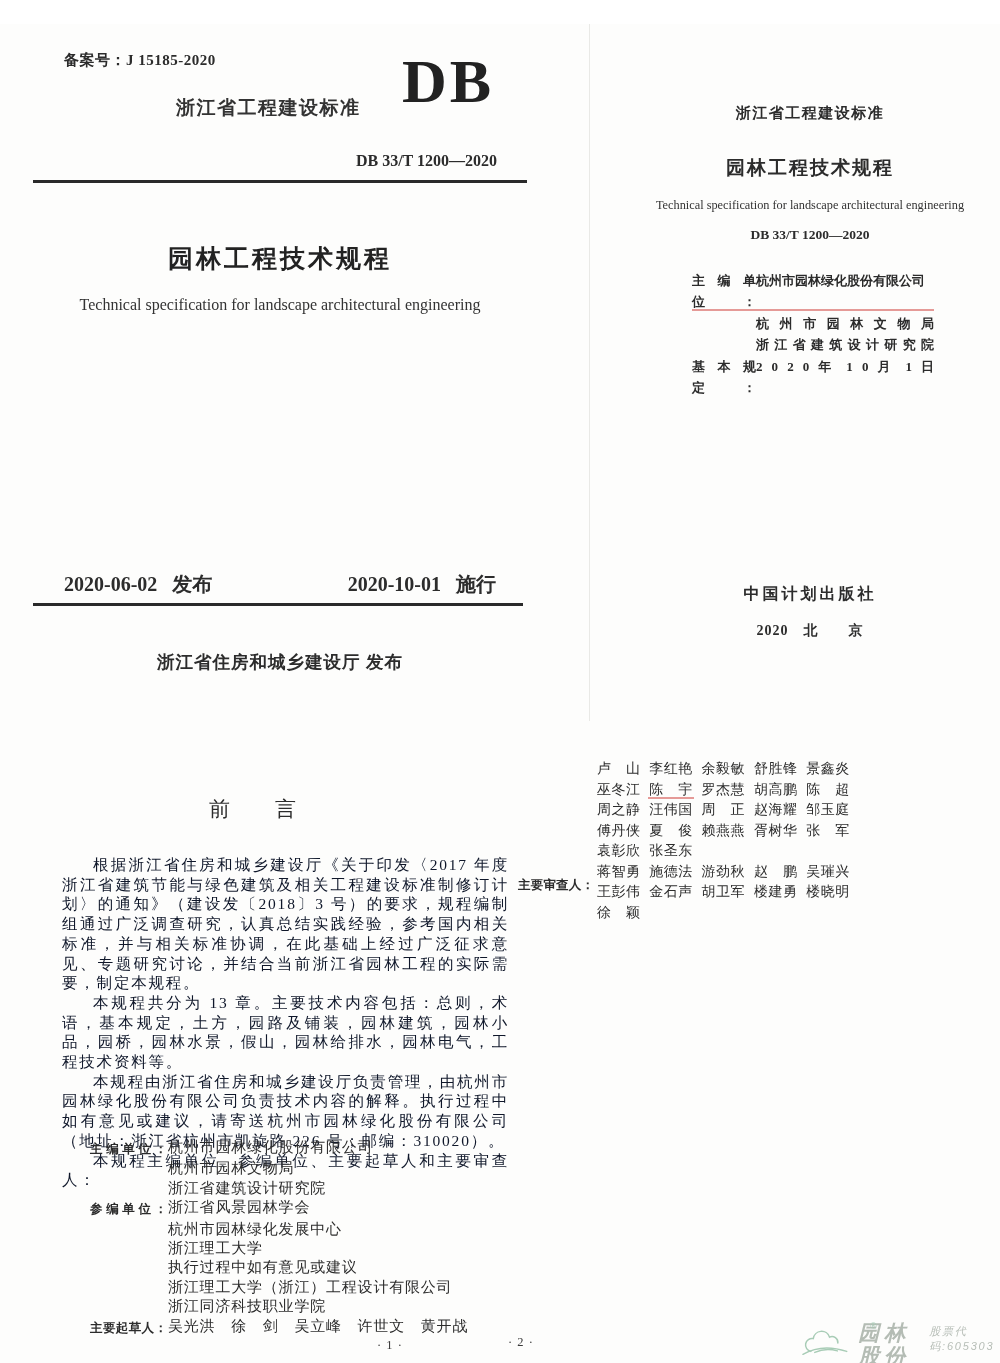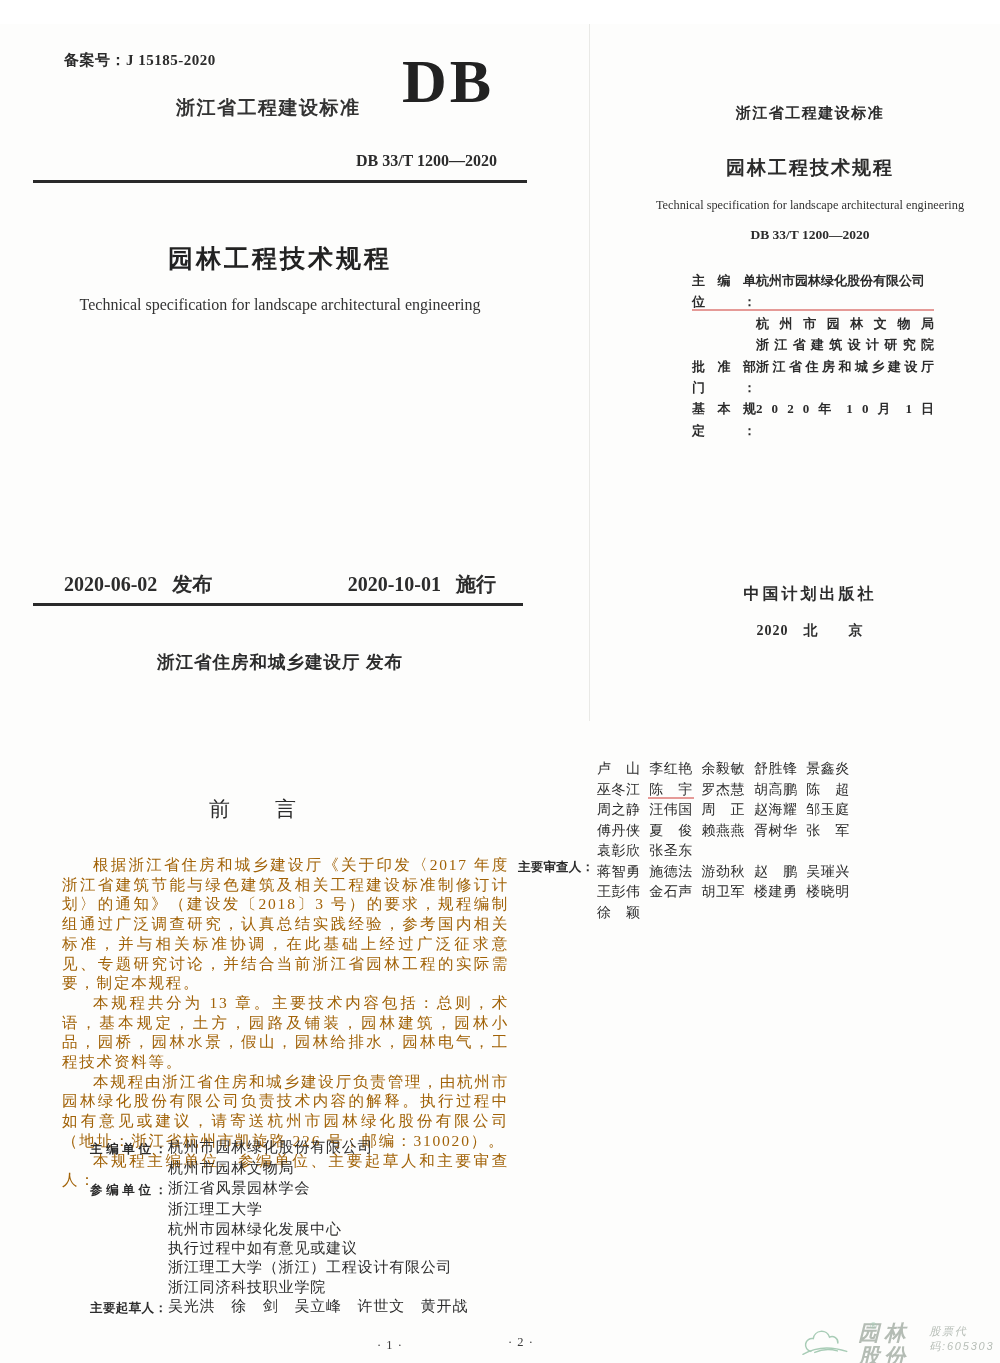--- a/index.html
+++ b/index.html
@@ -35,32 +35,32 @@
   .tp-row { display:flex; line-height:21.4px; position:relative; width:242px; }
   .tp-row.u-red::after { content:""; position:absolute; left:0; right:0; bottom:2px; height:2px; background:#e59a97; }
   .tp-label { flex:none; width:64px; text-align:justify; text-align-last:justify; }
   .tp-value { flex:none; width:178px; text-align:left; }
   .tp-value.just { text-align:justify; text-align-last:justify; }
   .tp-press { top:560px; font-size:16px; letter-spacing:3px; font-weight:600; }
   .tp-press2 { top:598px; font-size:14px; font-weight:bold; letter-spacing:1px; }
 
   
   .fw-title { position:absolute; left:60px; top:771px; width:386px; text-align:center; font-size:21px; font-weight:normal; letter-spacing:1px; }
-  .fw-paras { position:absolute; left:62px; top:831px; width:447px; font-size:15.5px; line-height:19.7px; letter-spacing:1.8px; text-align:justify; color:#a16207; }
+  .fw-paras { position:absolute; left:62px; top:831px; width:447px; font-size:15.5px; line-height:19.7px; letter-spacing:1.8px; text-align:justify; color:#0f172a; }
   .fw-paras p { margin:0; text-indent:2em; }
   .fw-orgs { position:absolute; left:90px; top:1114px; font-size:15px; line-height:19.4px; }
   .fw-row { display:flex; }
   .fw-label { flex:none; width:77px; font-weight:bold; font-size:12.5px; text-align:justify; text-align-last:justify; padding-top:2px; }
   .fw-value { margin-left:1px; letter-spacing:.8px; white-space:nowrap; }
   .pg-no { position:absolute; font-size:12.5px; letter-spacing:1px; color:#3a3a3a; }
   .pg-1 { left:377px; top:1314px; }
   .pg-2 { left:508px; top:1311px; }
 
   
-  .rev-label { position:absolute; left:518px; top:835px; width:76px; font-size:12.5px; font-weight:bold; text-align:justify; text-align-last:justify; }
+  .rev-label { position:absolute; left:518px; top:853px; width:76px; font-size:12.5px; font-weight:bold; text-align:justify; text-align-last:justify; }
   .names-grid { position:absolute; left:597px; top:735px; }
   .name-row { display:flex; height:20.5px; }
   .name-cell { flex:none; width:43px; margin-right:9.3px; font-size:14px; line-height:20.5px; text-align:justify; text-align-last:justify; position:relative; white-space:nowrap; }
   .name-cell.underlined::after { content:""; position:absolute; left:-1px; right:-2px; bottom:1px; height:2px; background:#e59a97; }
 
   
   .watermark { position:absolute; left:800px; top:1295px; display:flex; align-items:center; }
   .wm-logo { margin-right:9px; }
   .wm-reg { position:absolute; left:70px; top:2px; font-size:9px; color:#a9ceb8; font-family:"Liberation Sans",sans-serif; }
   .wm-text { display:flex; flex-direction:row; font-family:"Liberation Sans","DejaVu Sans",sans-serif;font-style:italic; }
@@ -103,24 +103,20 @@
       </div>
       <div class="tp-row">
         <span class="tp-label"></span>
         <span class="tp-value just">杭 州 市 园 林 文 物 局</span>
       </div>
       <div class="tp-row">
         <span class="tp-label"></span>
         <span class="tp-value just">浙 江 省 建 筑 设 计 研 究 院</span>
       </div>
       <div class="tp-row">
-        <span class="tp-label">批准部门：</span>
-        <span class="tp-value just">浙 江 省 住 房 和 城 乡 建 设 厅</span>
-      </div>
-      <div class="tp-row">
         <span class="tp-label">基本规定：</span>
         <span class="tp-value just">2 0 2 0 年 1 0 月 1 日</span>
       </div>
     </div>
   <div class="tp-block tp-press" style="position:absolute;">中国计划出版社</div>
   <div class="tp-block tp-press2" style="position:absolute;">2020　北　　京</div>
 
   <div class="fw-title">前　　言</div>
   <div class="fw-paras">
       <p>根据浙江省住房和城乡建设厅《关于印发〈2017 年度浙江省建筑节能与绿色建筑及相关工程建设标准制修订计划〉的通知》（建设发〔2018〕3 号）的要求，规程编制组通过广泛调查研究，认真总结实践经验，参考国内相关标准，并与相关标准协调，在此基础上经过广泛征求意见、专题研究讨论，并结合当前浙江省园林工程的实际需要，制定本规程。</p>
@@ -131,30 +127,34 @@
   <div class="fw-orgs">
       <div class="fw-row">
         <span class="fw-label">主编单位：</span>
         <span class="fw-value">杭州市园林绿化股份有限公司</span>
       </div>
       <div class="fw-row">
         <span class="fw-label"></span>
         <span class="fw-value">杭州市园林文物局</span>
       </div>
       <div class="fw-row">
+        <span class="fw-label"></span>
+        <span class="fw-value">浙江省建筑设计研究院</span>
+      </div>
+      <div class="fw-row">
         <span class="fw-label">参编单位：</span>
         <span class="fw-value">浙江省风景园林学会</span>
       </div>
       <div class="fw-row">
         <span class="fw-label"></span>
+        <span class="fw-value">杭州市园林绿化发展中心</span>
+      </div>
+      <div class="fw-row">
+        <span class="fw-label"></span>
         <span class="fw-value">浙江理工大学</span>
-      </div>
-      <div class="fw-row">
-        <span class="fw-label"></span>
-        <span class="fw-value">杭州市园林绿化发展中心</span>
       </div>
       <div class="fw-row">
         <span class="fw-label"></span>
         <span class="fw-value">执行过程中如有意见或建议</span>
       </div>
       <div class="fw-row">
         <span class="fw-label"></span>
         <span class="fw-value">浙江理工大学（浙江）工程设计有限公司</span>
       </div>
       <div class="fw-row">

